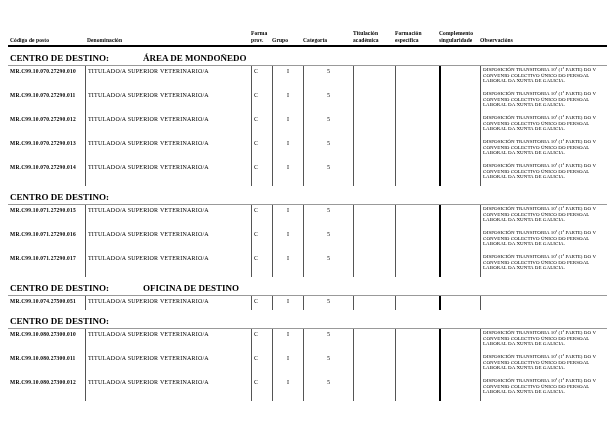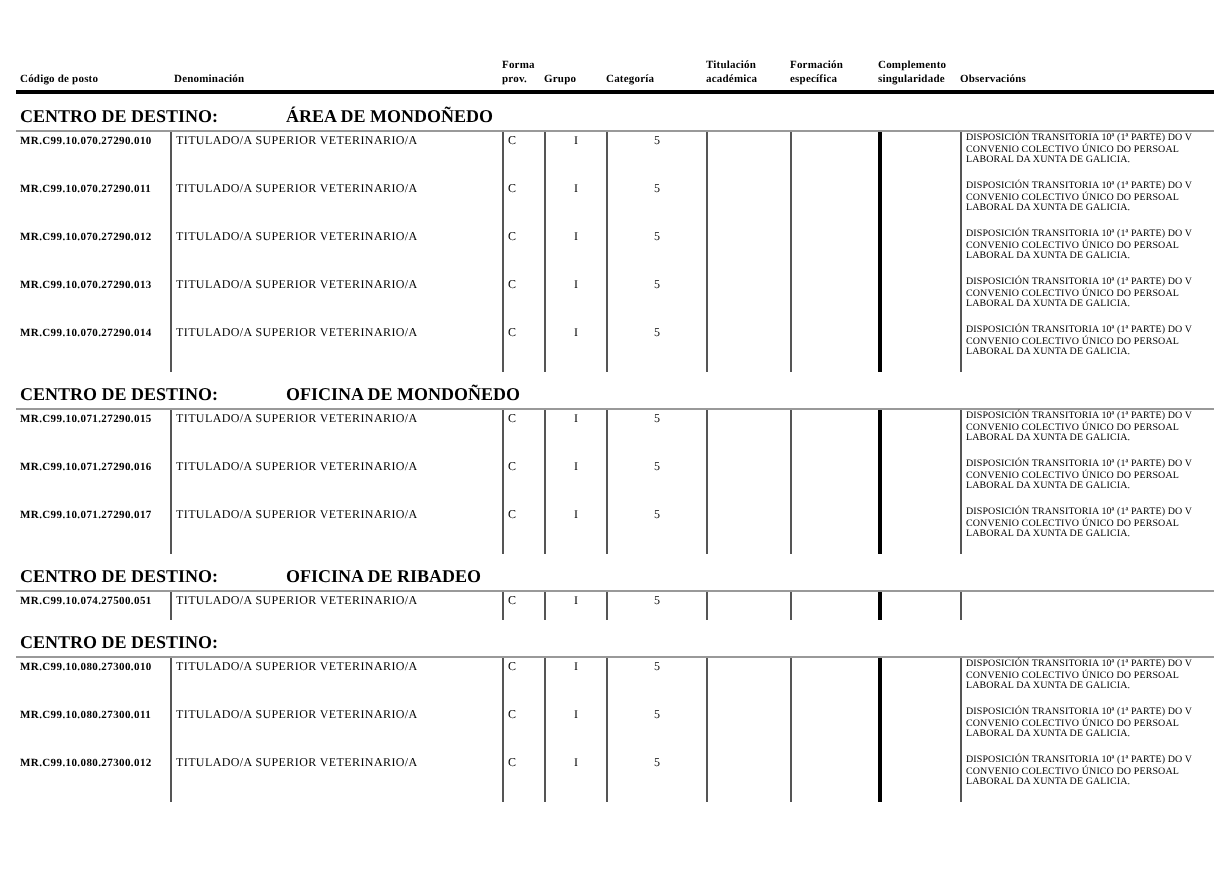--- a/index.html
+++ b/index.html
@@ -181,21 +181,20 @@
                 <div>CONVENIO COLECTIVO ÚNICO DO PERSOAL</div>
                 <div>LABORAL DA XUNTA DE GALICIA.</div>
               </div>
   </div>
 </div>
   </div>
 
   <div class="section">
     <div class="centro">
       <span class="lbl">CENTRO DE DESTINO:</span>
-      <span class="nm">OFICINA DE MONDOÑEDO</span>
     </div>
     <div class="rows">
   <div class="cols row">
     <div class="c-codigo">MR.C99.10.071.27290.015</div>
     <div class="c-denom">TITULADO/A SUPERIOR VETERINARIO/A</div>
     <div class="c-forma">C</div>
     <div class="c-grupo">I</div>
     <div class="c-categ">5</div>
     <div class="c-titul"></div>
     <div class="c-forme"></div>
@@ -237,21 +236,21 @@
                 <div>CONVENIO COLECTIVO ÚNICO DO PERSOAL</div>
                 <div>LABORAL DA XUNTA DE GALICIA.</div>
               </div>
   </div>
 </div>
   </div>
 
   <div class="section">
     <div class="centro">
       <span class="lbl">CENTRO DE DESTINO:</span>
-      <span class="nm">OFICINA DE RIBADEO</span>
+      <span class="nm">OFICINA DE DESTINO</span>
     </div>
     <div class="rows">
   <div class="cols row">
     <div class="c-codigo">MR.C99.10.074.27500.051</div>
     <div class="c-denom">TITULADO/A SUPERIOR VETERINARIO/A</div>
     <div class="c-forma">C</div>
     <div class="c-grupo">I</div>
     <div class="c-categ">5</div>
     <div class="c-titul"></div>
     <div class="c-forme"></div>

